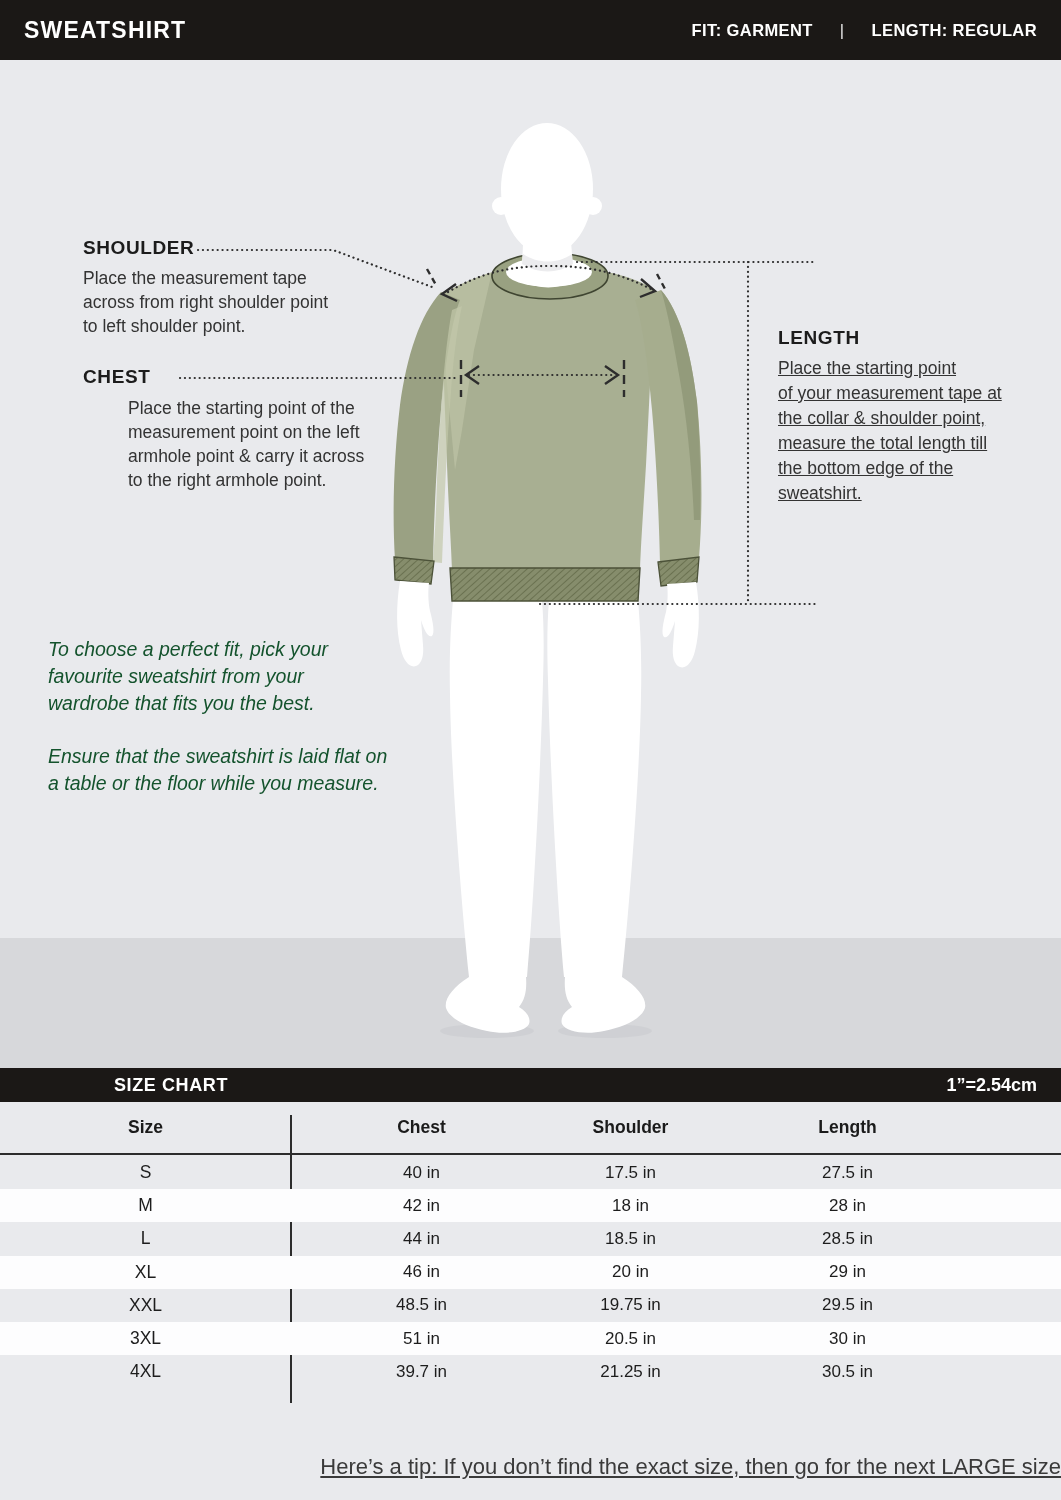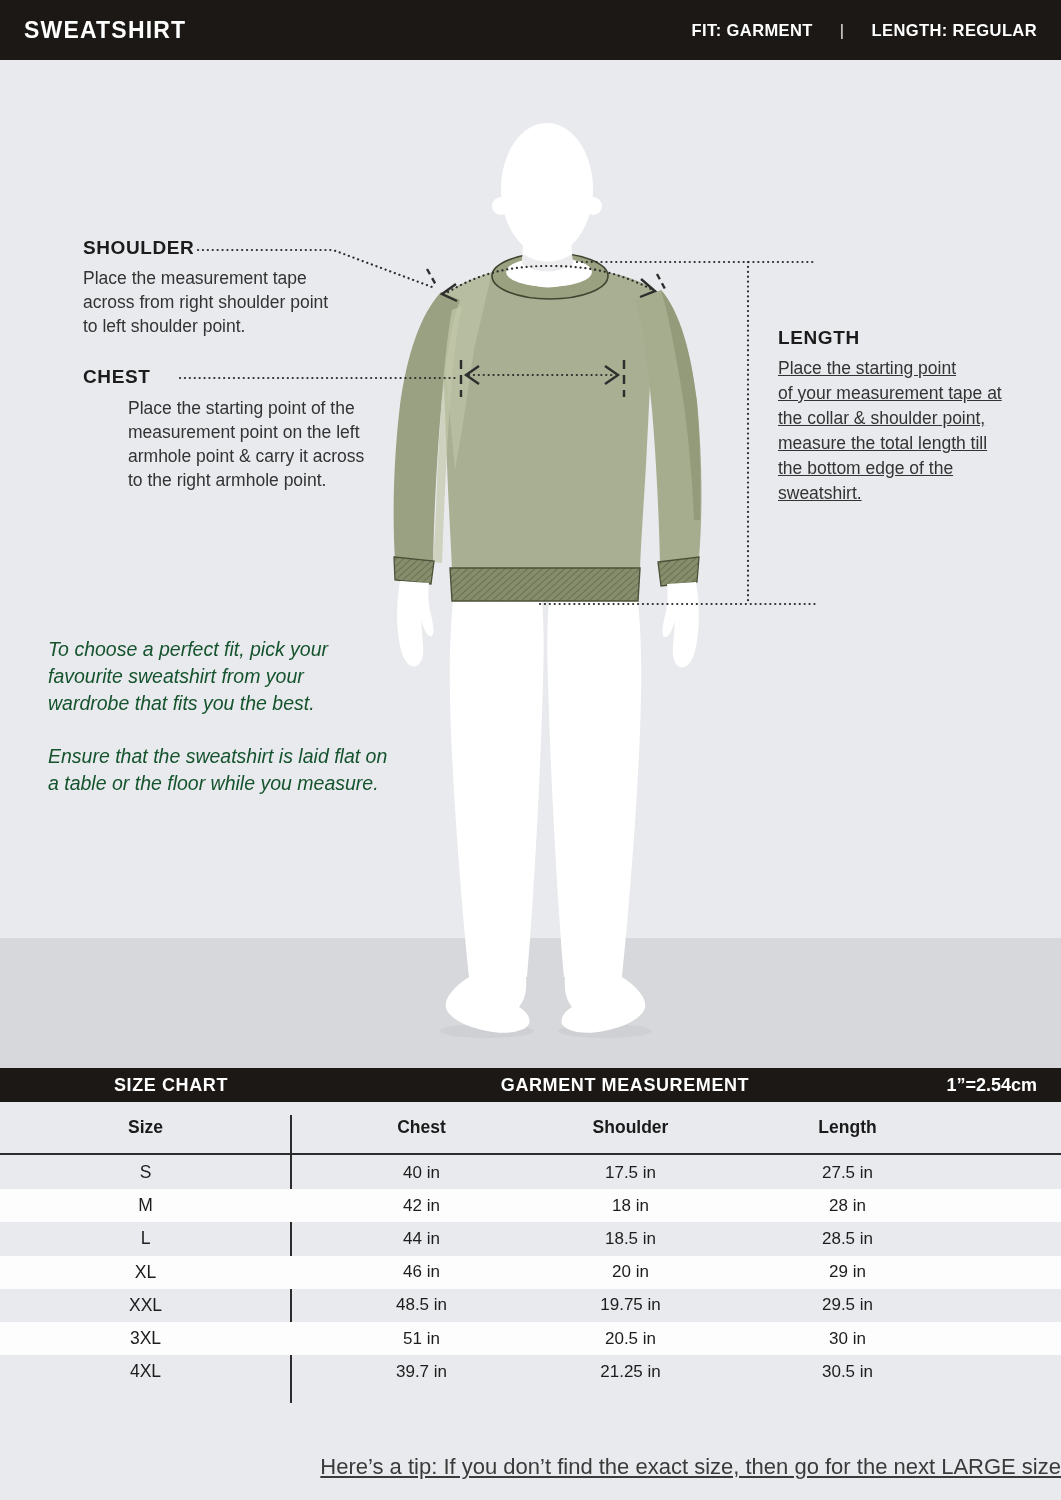--- a/index.html
+++ b/index.html
@@ -167,21 +167,20 @@
       <p>To choose a perfect fit, pick your
 favourite sweatshirt from your
 wardrobe that fits you the best.</p>
       <p>Ensure that the sweatshirt is laid flat on
 a table or the floor while you measure.</p>
     </div>
   </div>
 
   <div class="chartbar">
     <div class="cb-left">SIZE CHART</div>
-    <div class="cb-center">GARMENT MEASUREMENT</div>
     <div class="cb-right">1”=2.54cm</div>
   </div>
 
   <div class="bottom">
     <div class="thead">
       <div class="tcell">Size</div>
       <div class="tcell">Chest</div>
       <div class="tcell">Shoulder</div>
       <div class="tcell">Length</div>
       <div class="tcell"></div>

